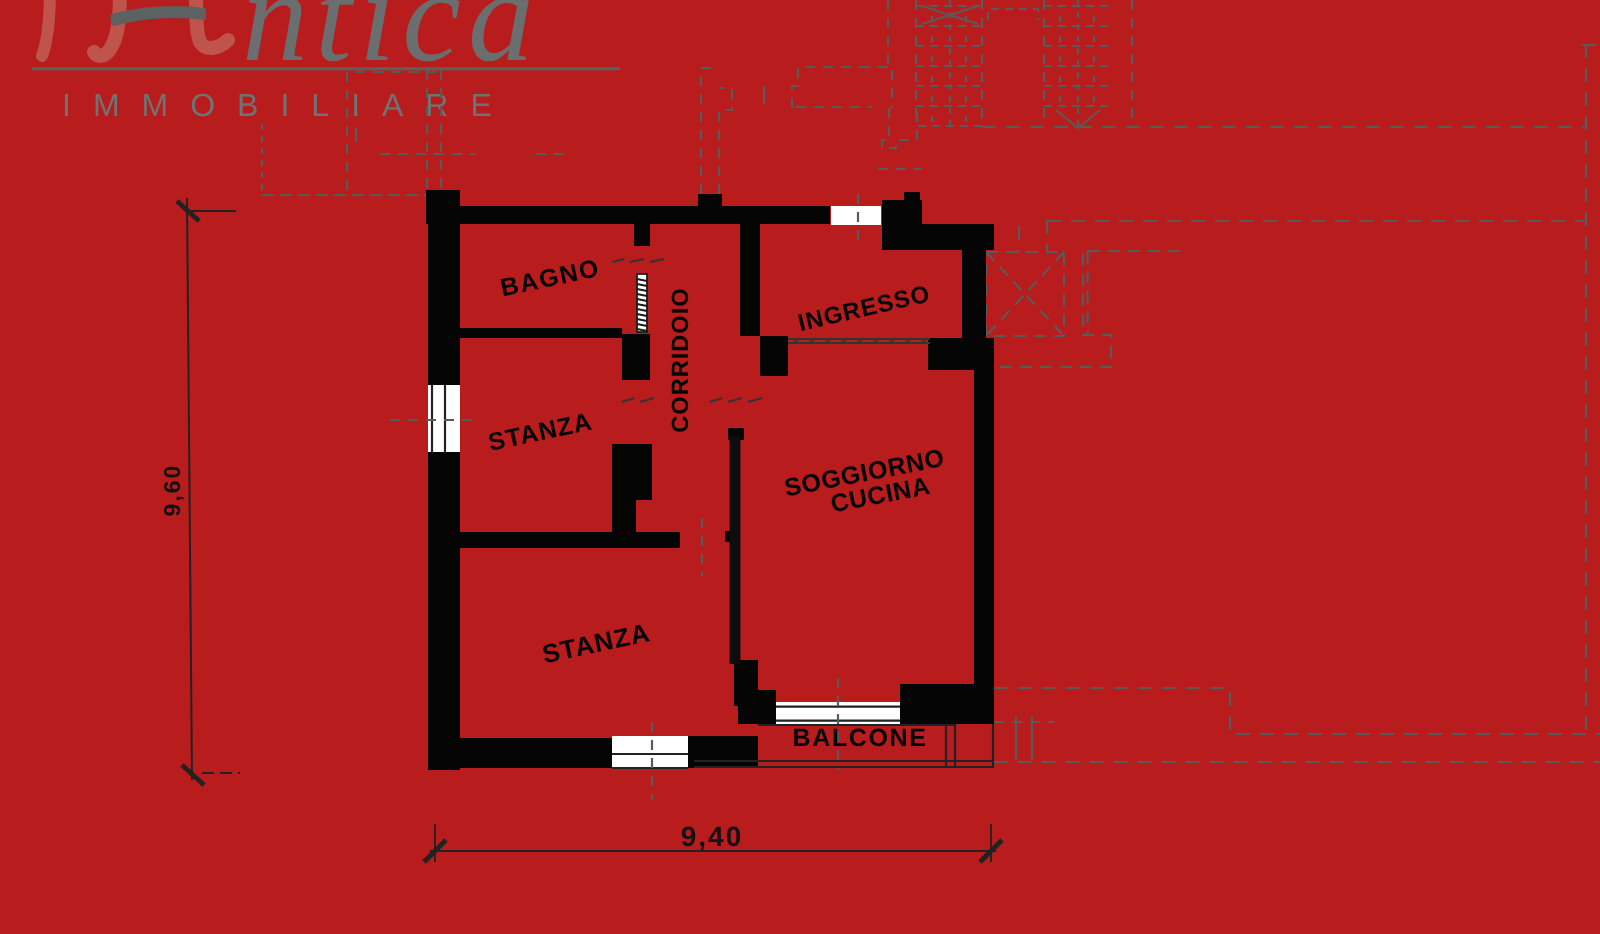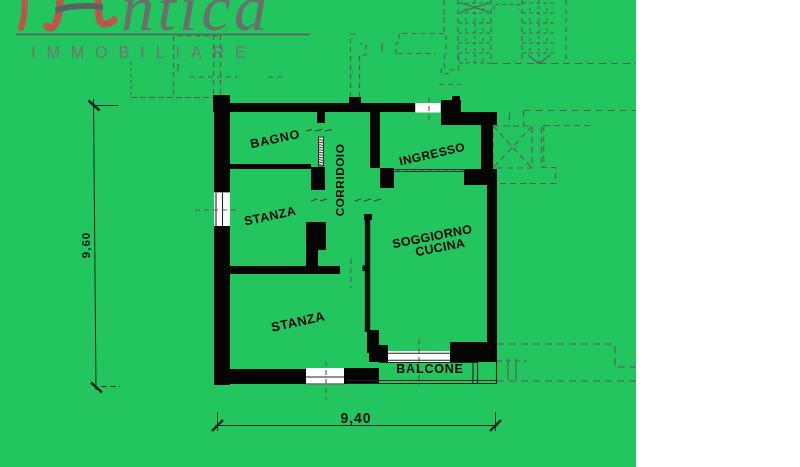--- a/index.html
+++ b/index.html
@@ -1,16 +1,16 @@
 <!DOCTYPE html>
 <html><head>
 <meta charset="utf-8">
 <style>
 html,body{margin:0;padding:0;background:#fff;}
-#page{position:relative;width:636px;height:467px;overflow:hidden;background:#22c55e;font-family:"Liberation Sans",sans-serif;}
+#page{position:relative;width:800px;height:467px;overflow:hidden;background:#b91c1c;font-family:"Liberation Sans",sans-serif;}
 svg{position:absolute;left:0;top:0;transform:translateZ(0);will-change:transform;}
 </style>
 </head>
 <body>
 <div id="page">
 <svg width="800" height="467" viewBox="0 0 800 467">
 <defs>
 <pattern id="hatch" width="3" height="3" patternUnits="userSpaceOnUse" patternTransform="rotate(45)">
 <rect width="3" height="3" fill="#fff"></rect>
           <line x1="0" y1="0" x2="0" y2="3" stroke="#333" stroke-width="1.2"></line>

